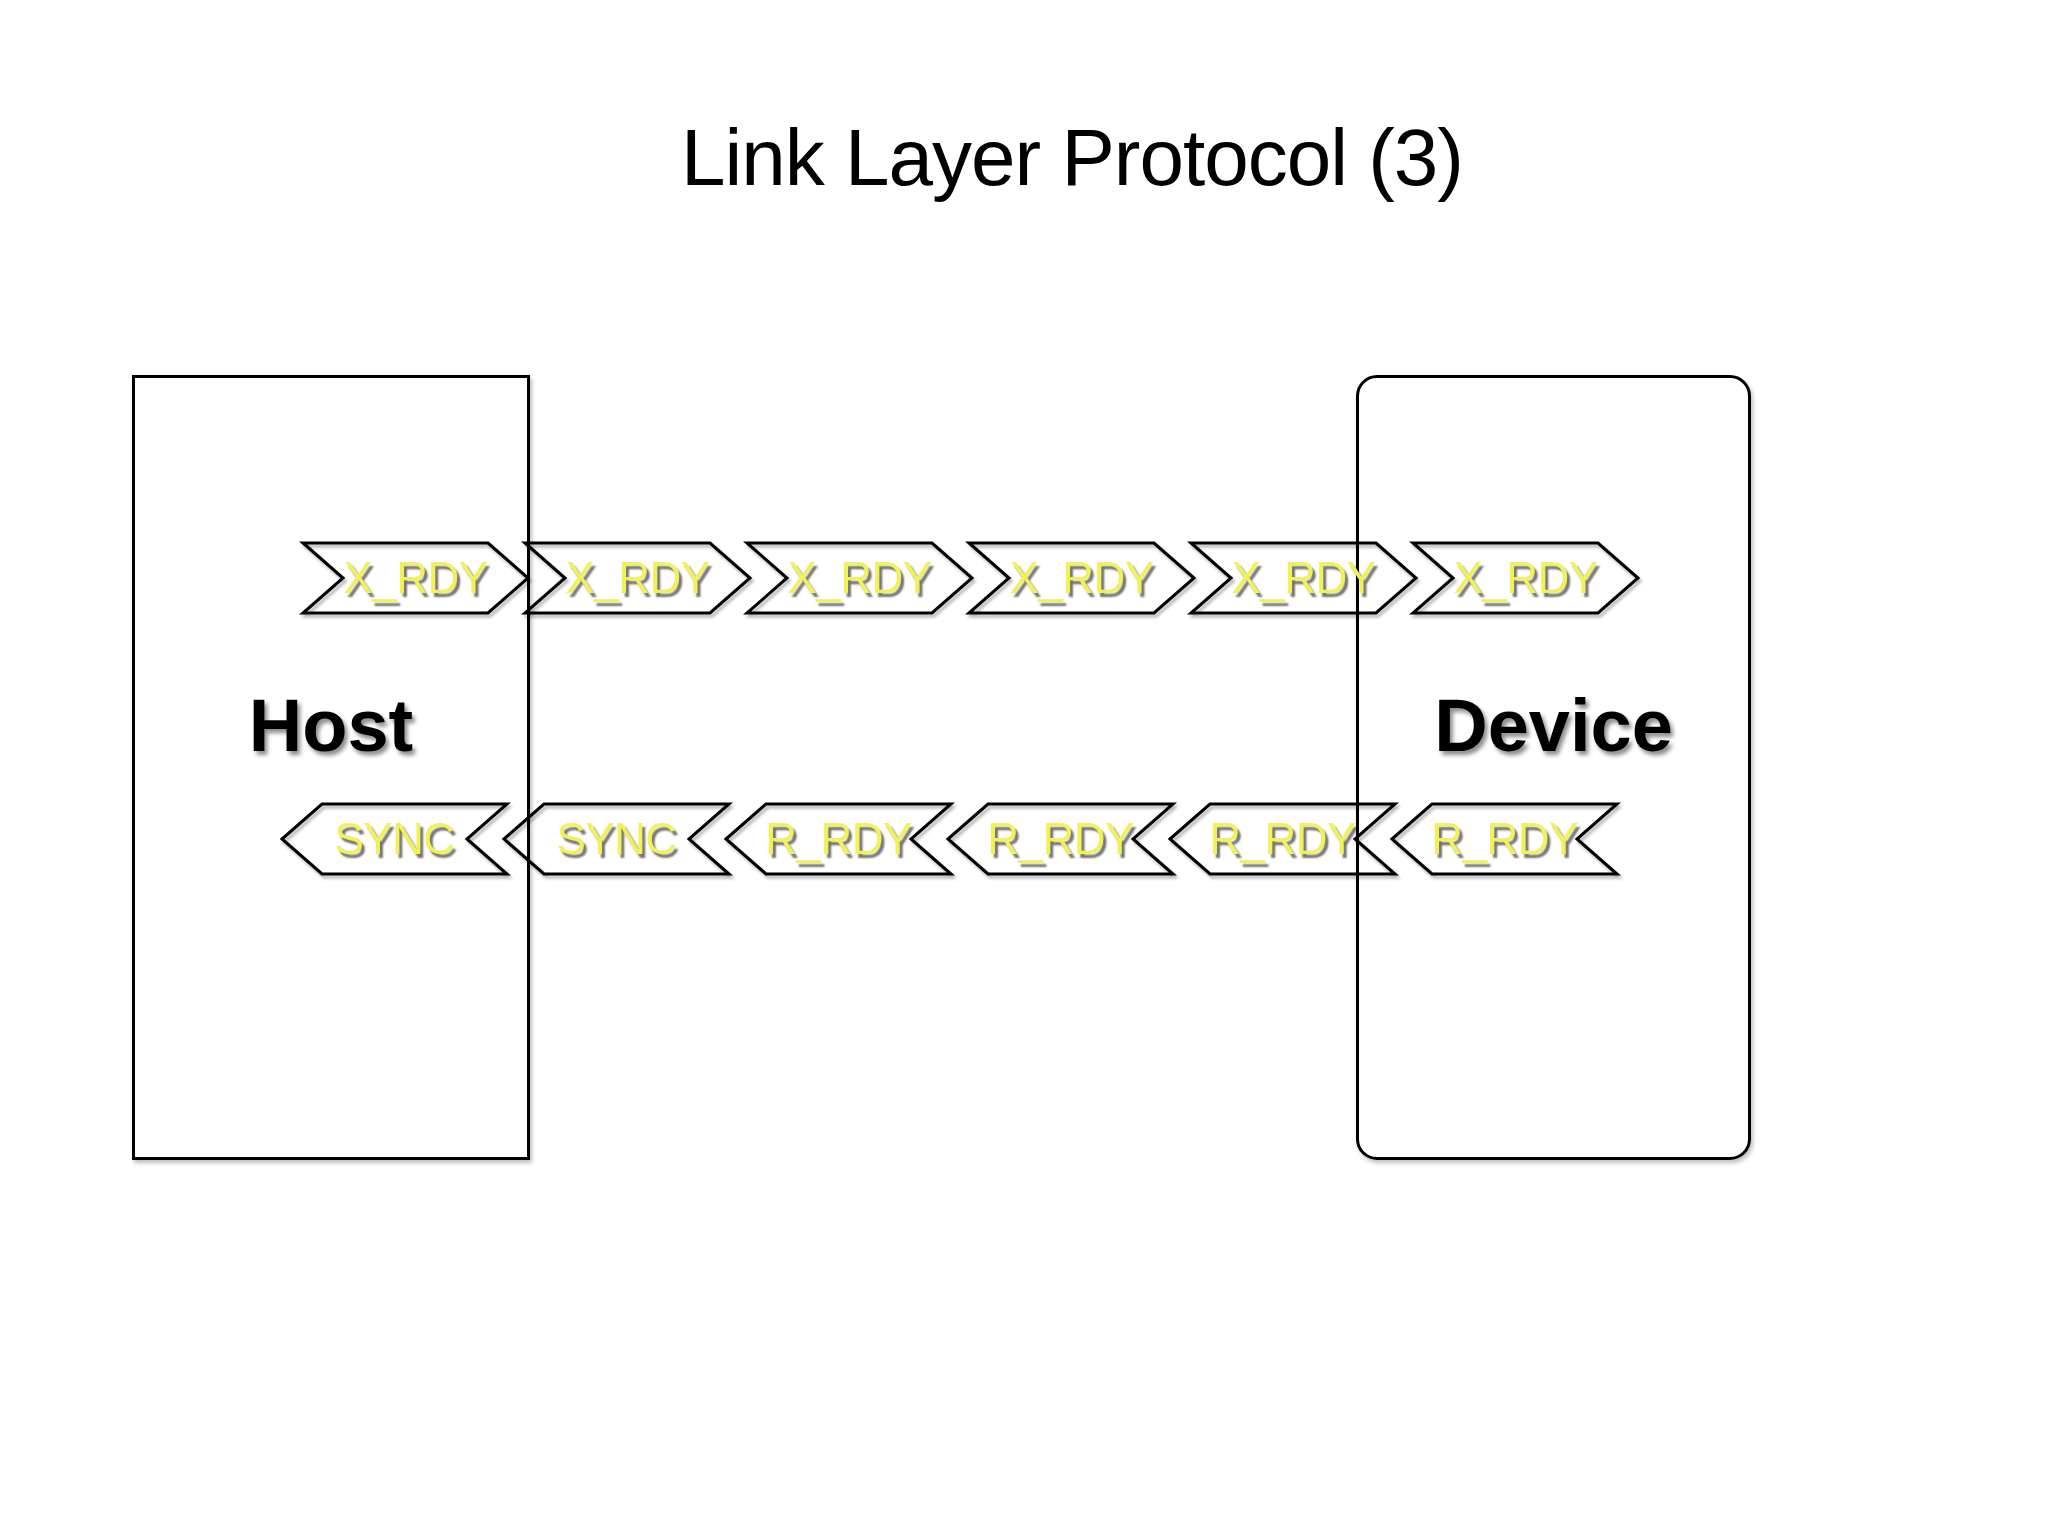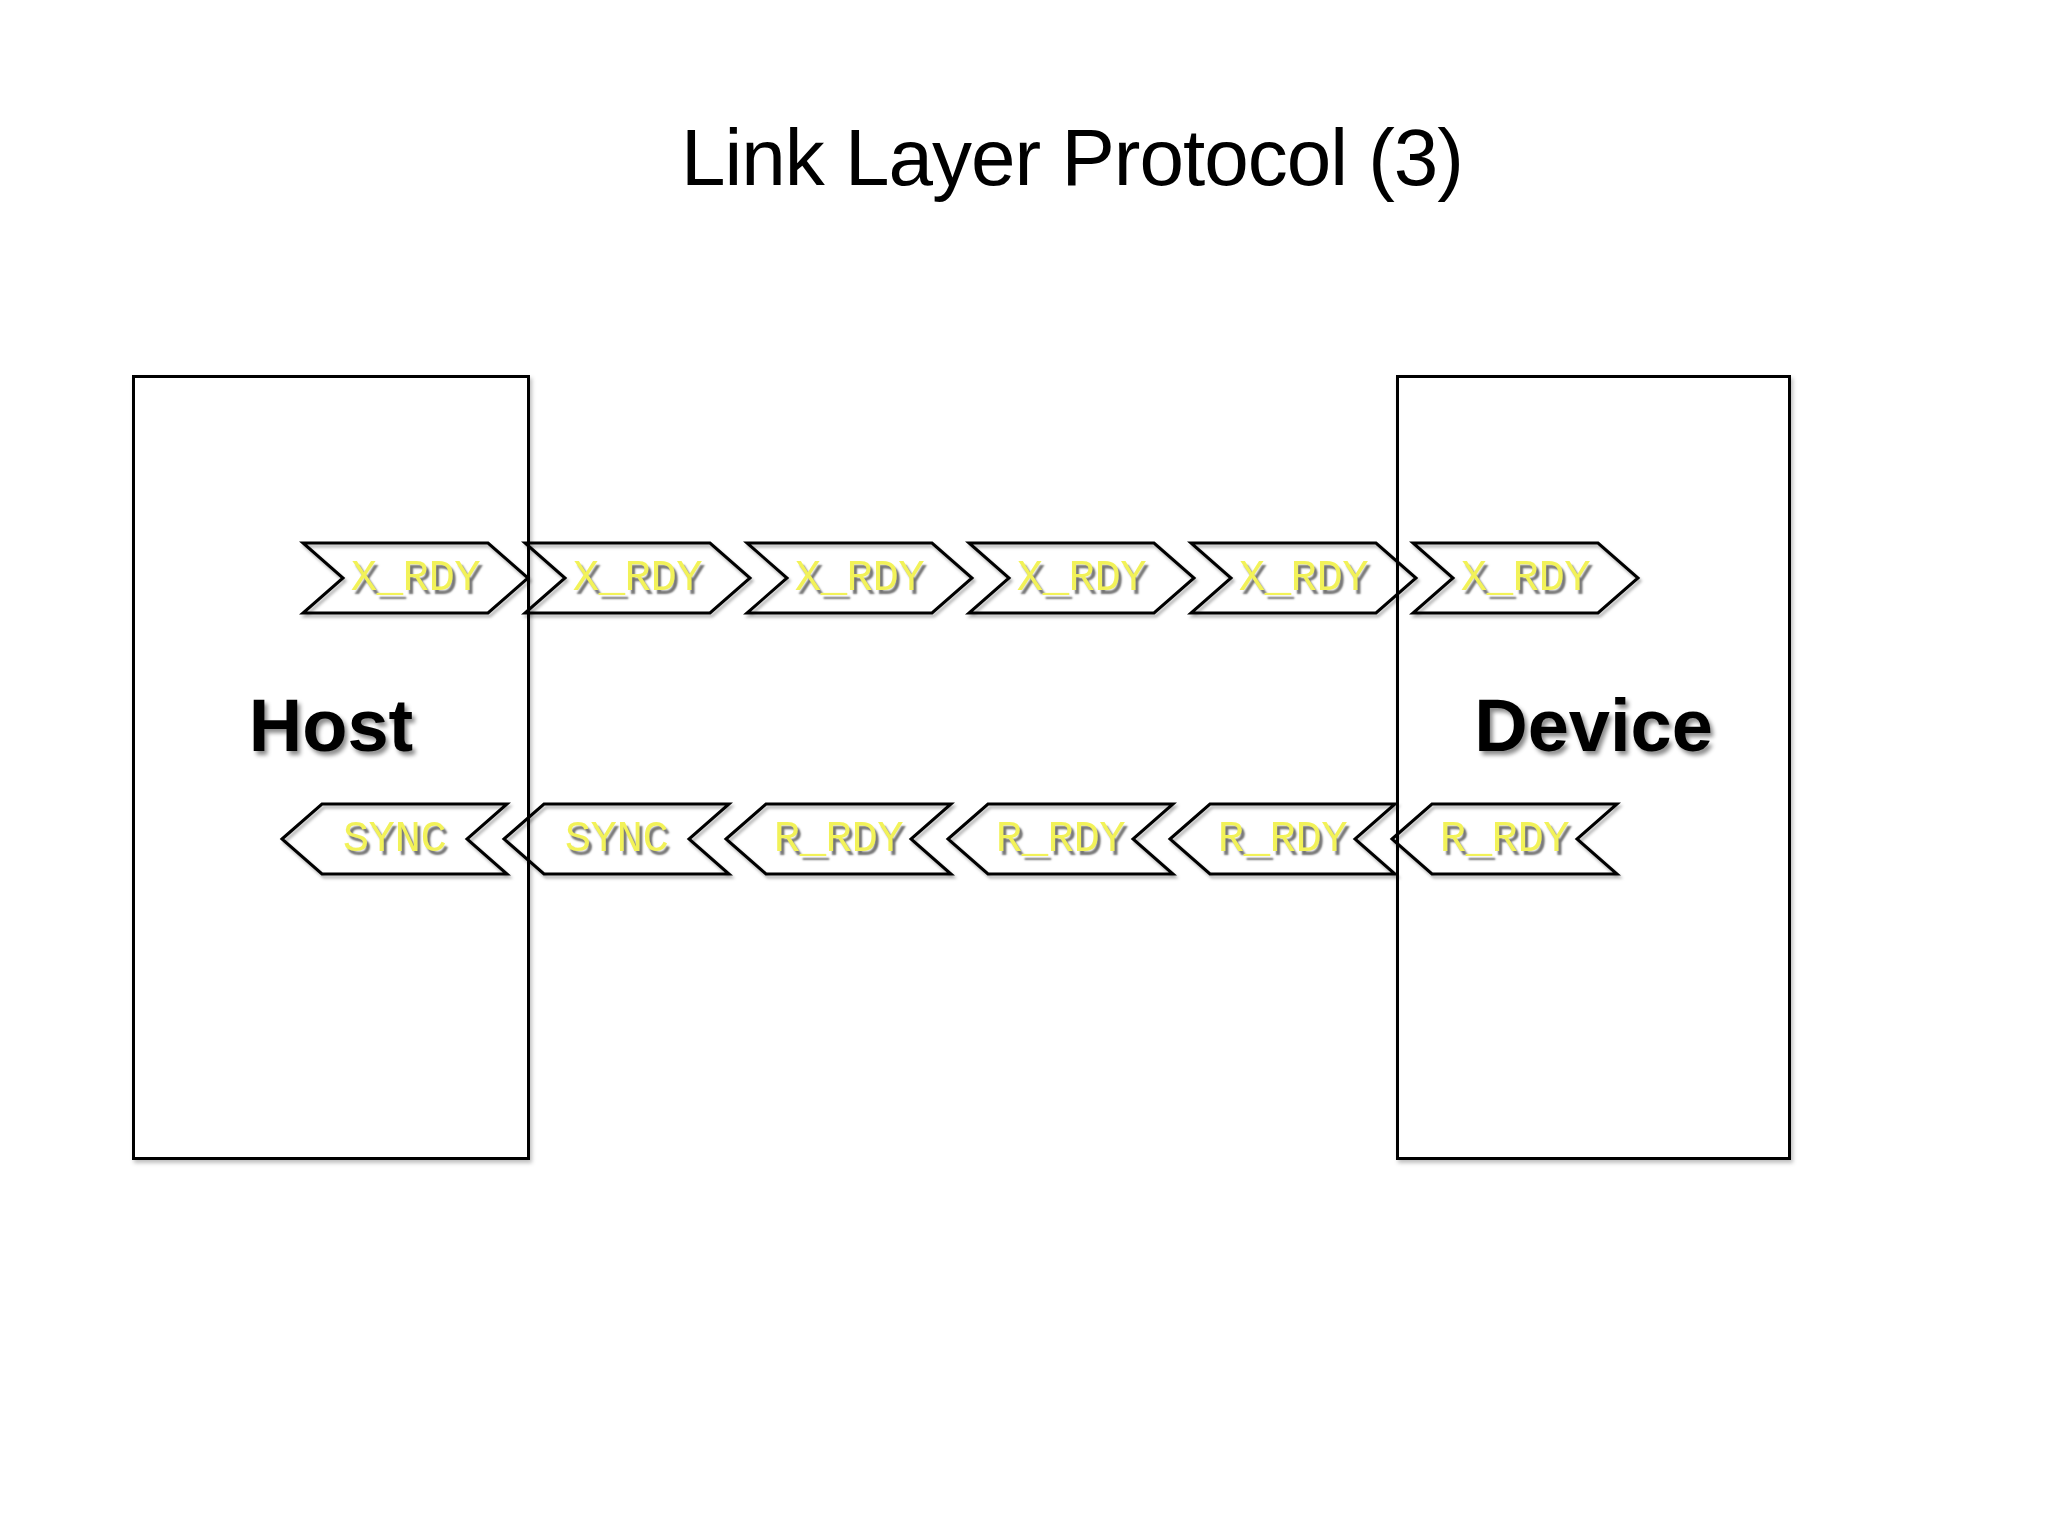--- a/index.html
+++ b/index.html
@@ -30,24 +30,24 @@
     position:absolute;
     top:306px;left:0;right:0;
     text-align:center;
     font-size:74px;
     font-weight:bold;
     line-height:84px;
     color:#000000;
     text-shadow:3px 4px 4px rgba(0,0,0,0.45);
   }
   .box-host{left:84px;top:375px;width:372px;height:779px;}
-  .box-device{left:1348px;top:375px;width:369px;height:779px;}
+  .box-device{left:1308px;top:375px;width:369px;height:779px;border-radius:21px;}
   .arrow{
     position:absolute;
-    width:225px;height:70px;font-family:Liberation Mono, monospace;
+    width:225px;height:70px;
   }
   .arrow svg{
     position:absolute;left:0;top:0;
     display:block;overflow:visible;
     filter:drop-shadow(2px 3px 1.5px rgba(0,0,0,0.3));
   }
   .arrow polygon{
     fill:none;
     stroke:var(--arrow-outline,#000000);
     stroke-width:3;

